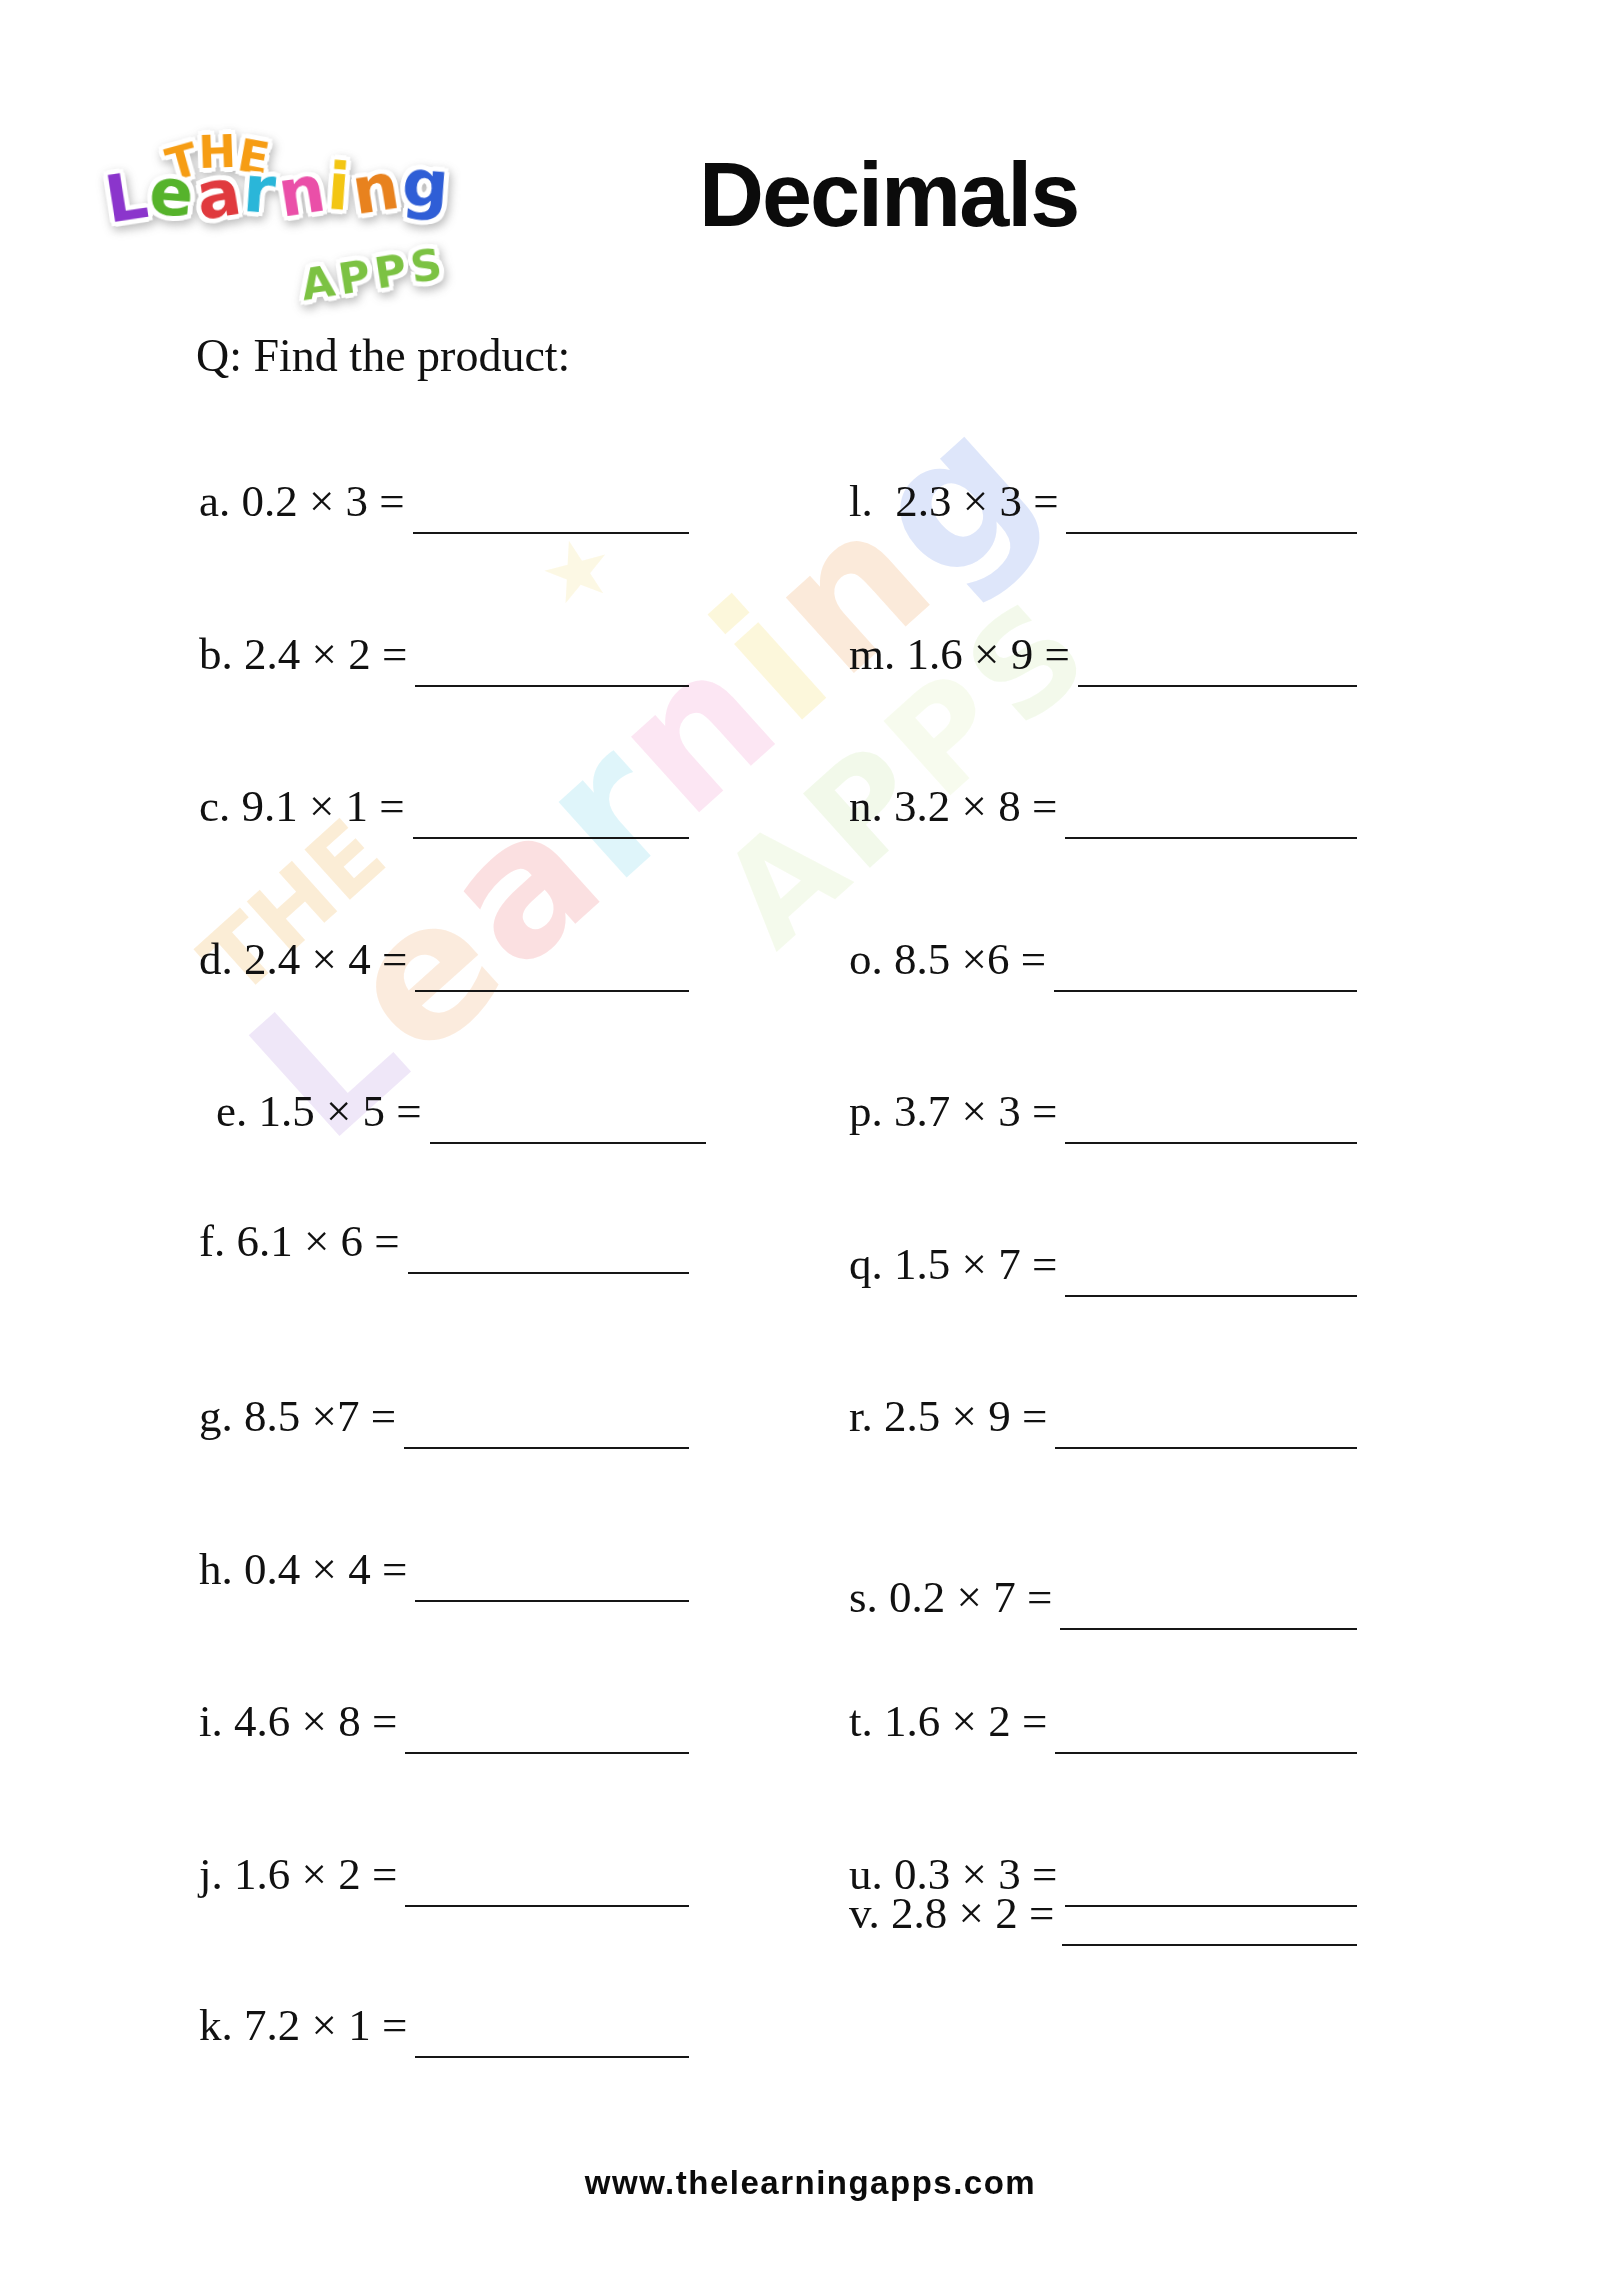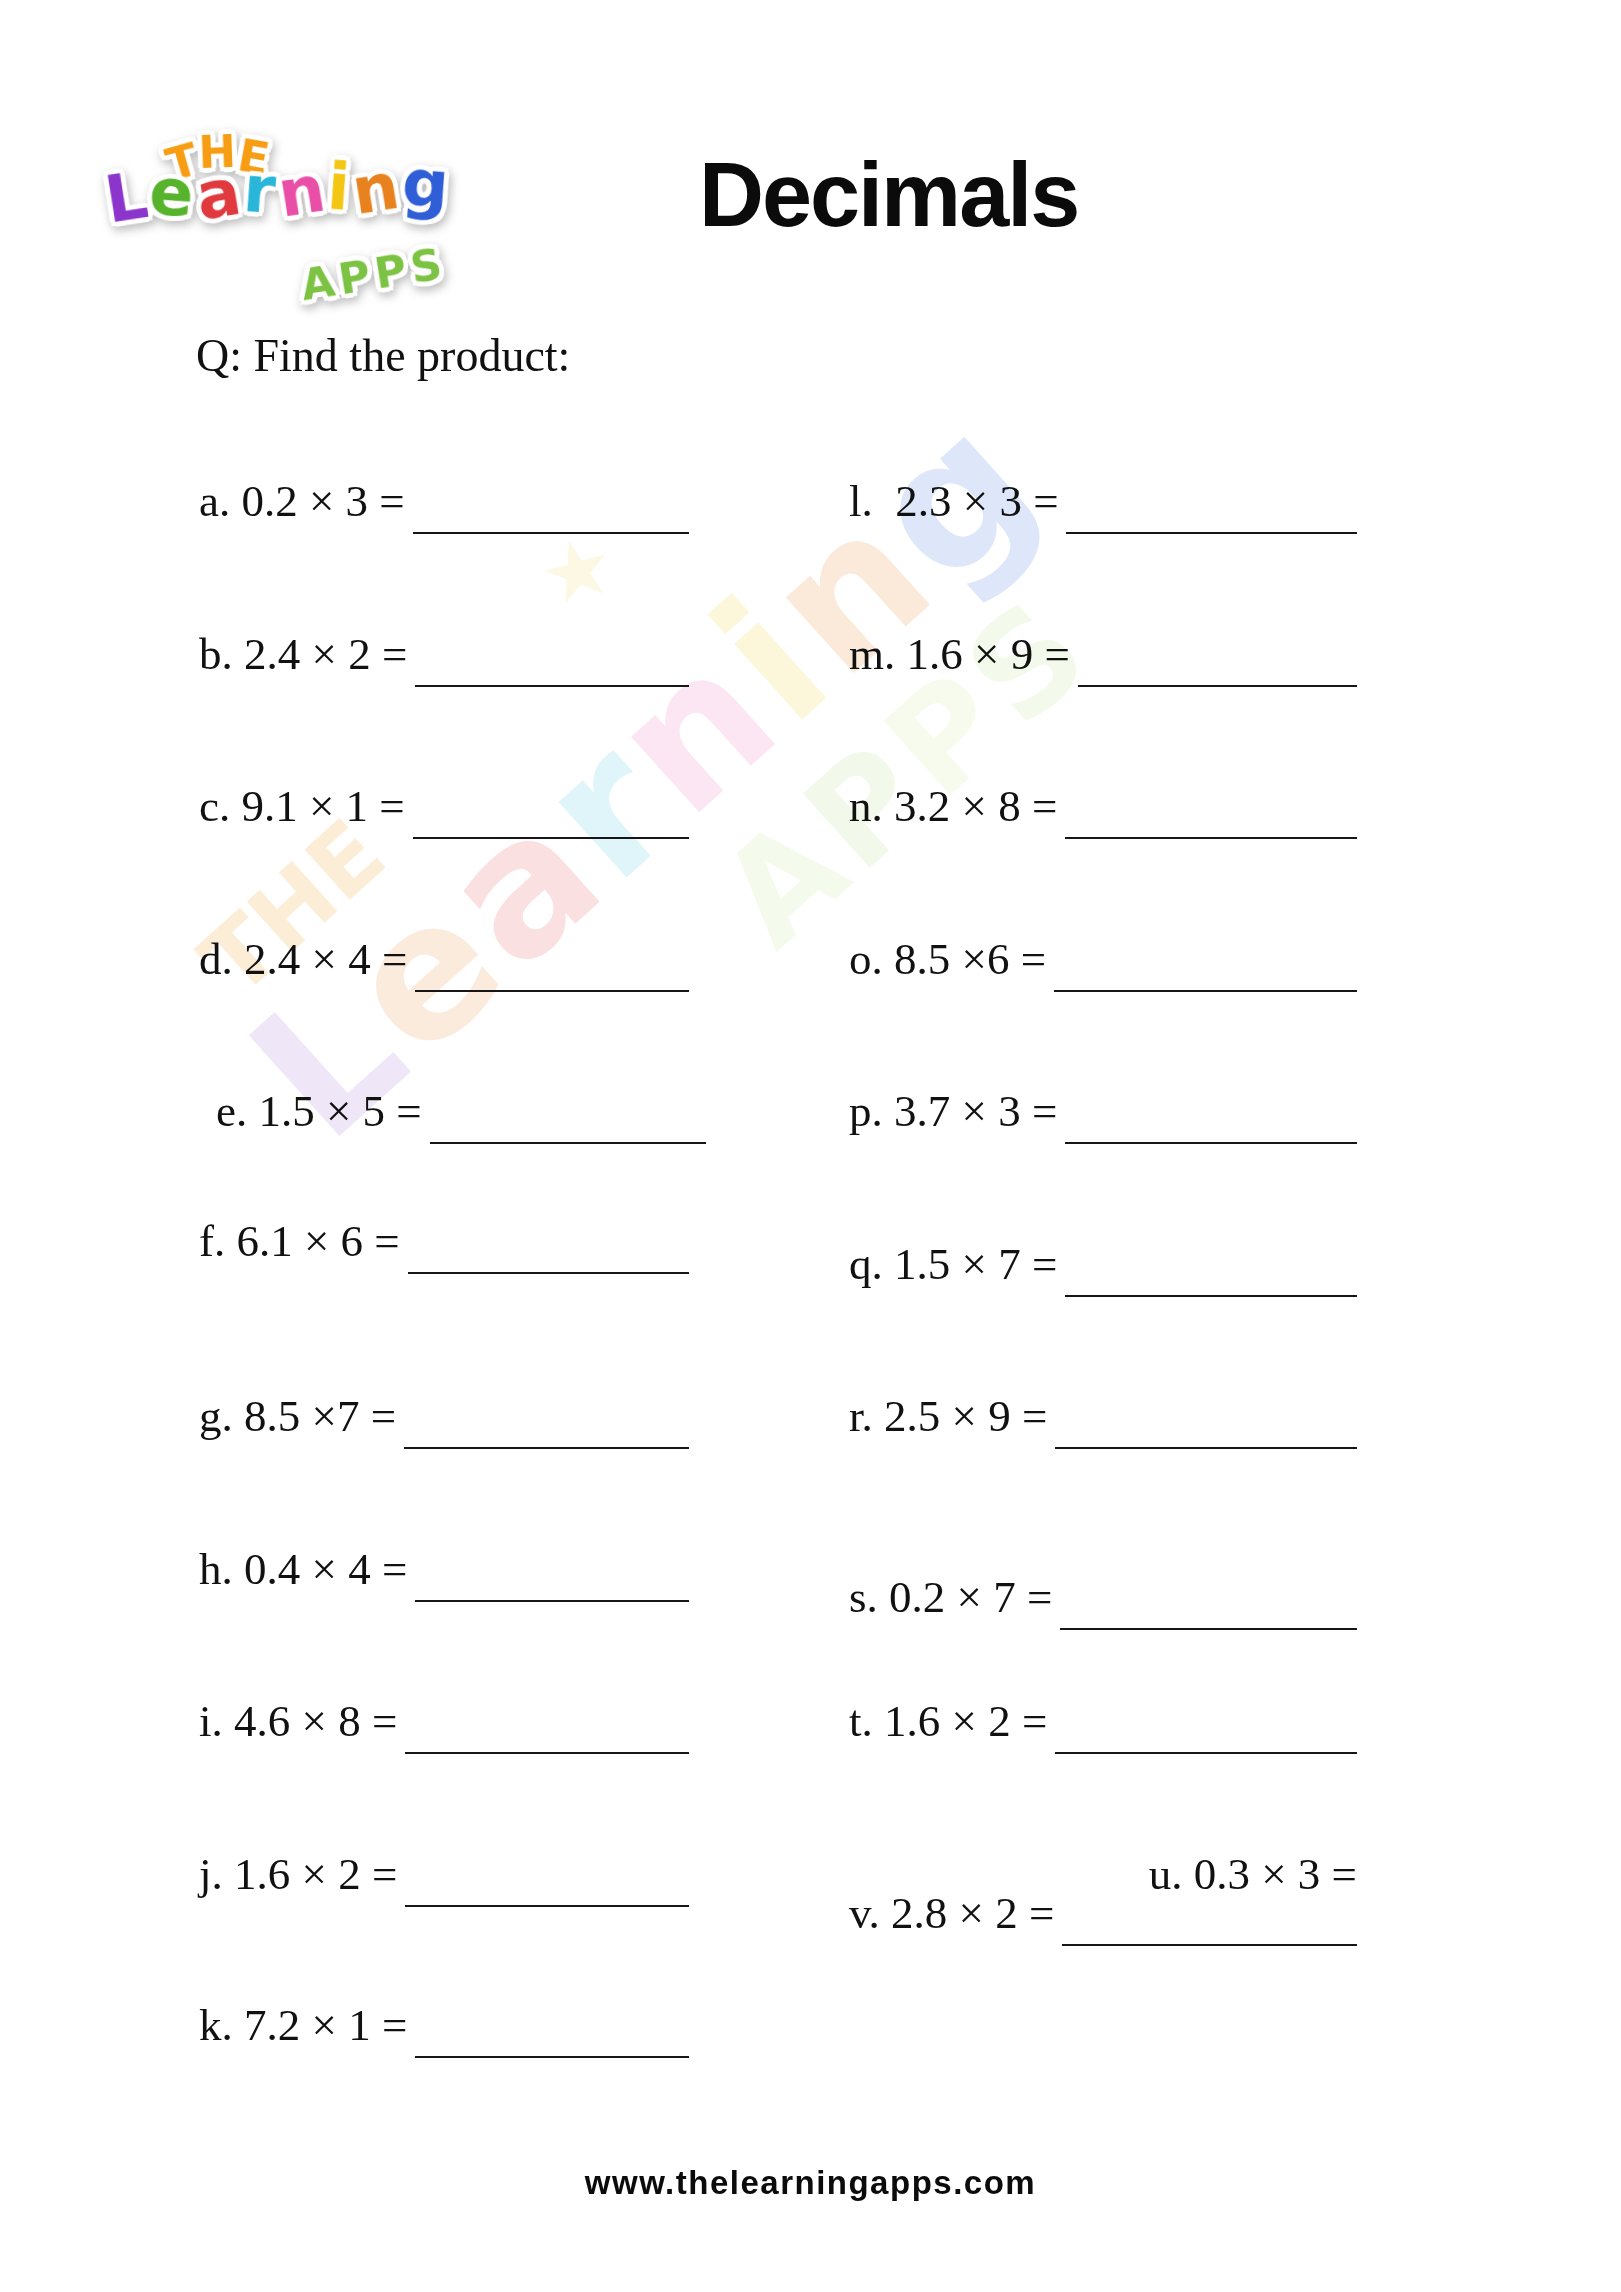--- a/index.html
+++ b/index.html
@@ -142,21 +142,21 @@
       <span class="blank"></span>
     </div>
     <div class="row" style="top: 1547px; margin-top: 28px;">
       <span class="prob">s. 0.2 × 7 =</span>
       <span class="blank"></span>
     </div>
     <div class="row" style="top: 1699px;">
       <span class="prob">t. 1.6 × 2 =</span>
       <span class="blank"></span>
     </div>
-    <div class="row" style="top: 1852px; flex-direction: column;">
+    <div class="row" style="top: 1852px;">
       <span class="prob">u. 0.3 × 3 =</span>
       <span class="blank"></span>
     </div>
     <div class="row" style="top: 1891px; text-align: right;">
       <span class="prob">v. 2.8 × 2 =</span>
       <span class="blank"></span>
     </div>
   </div>
 
 <div class="footer">www.thelearningapps.com</div>

